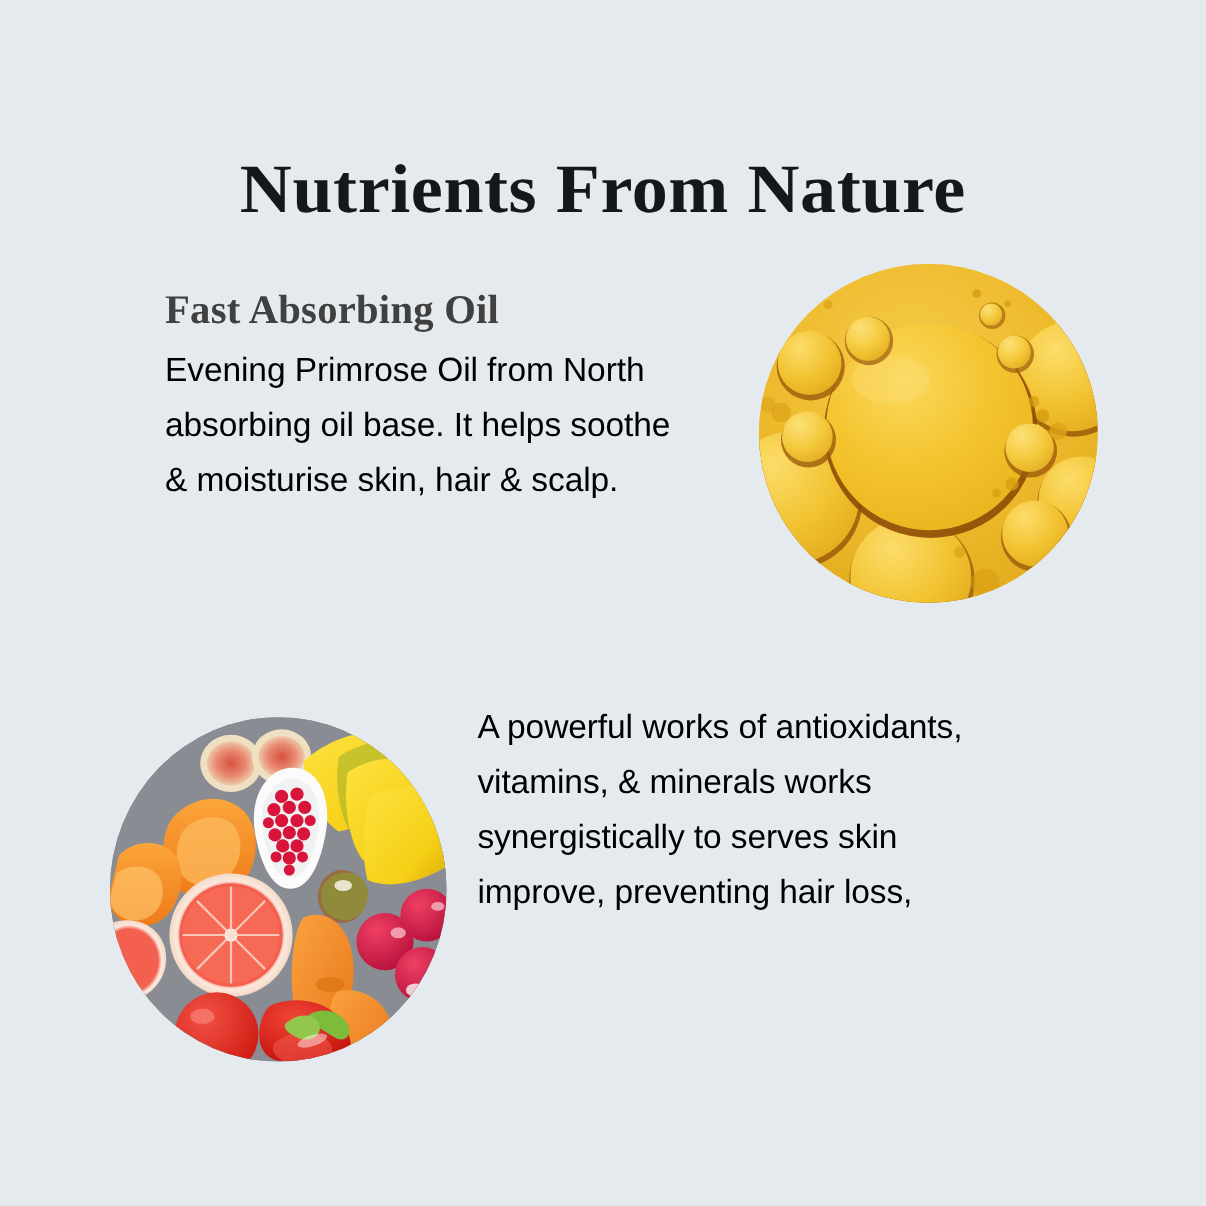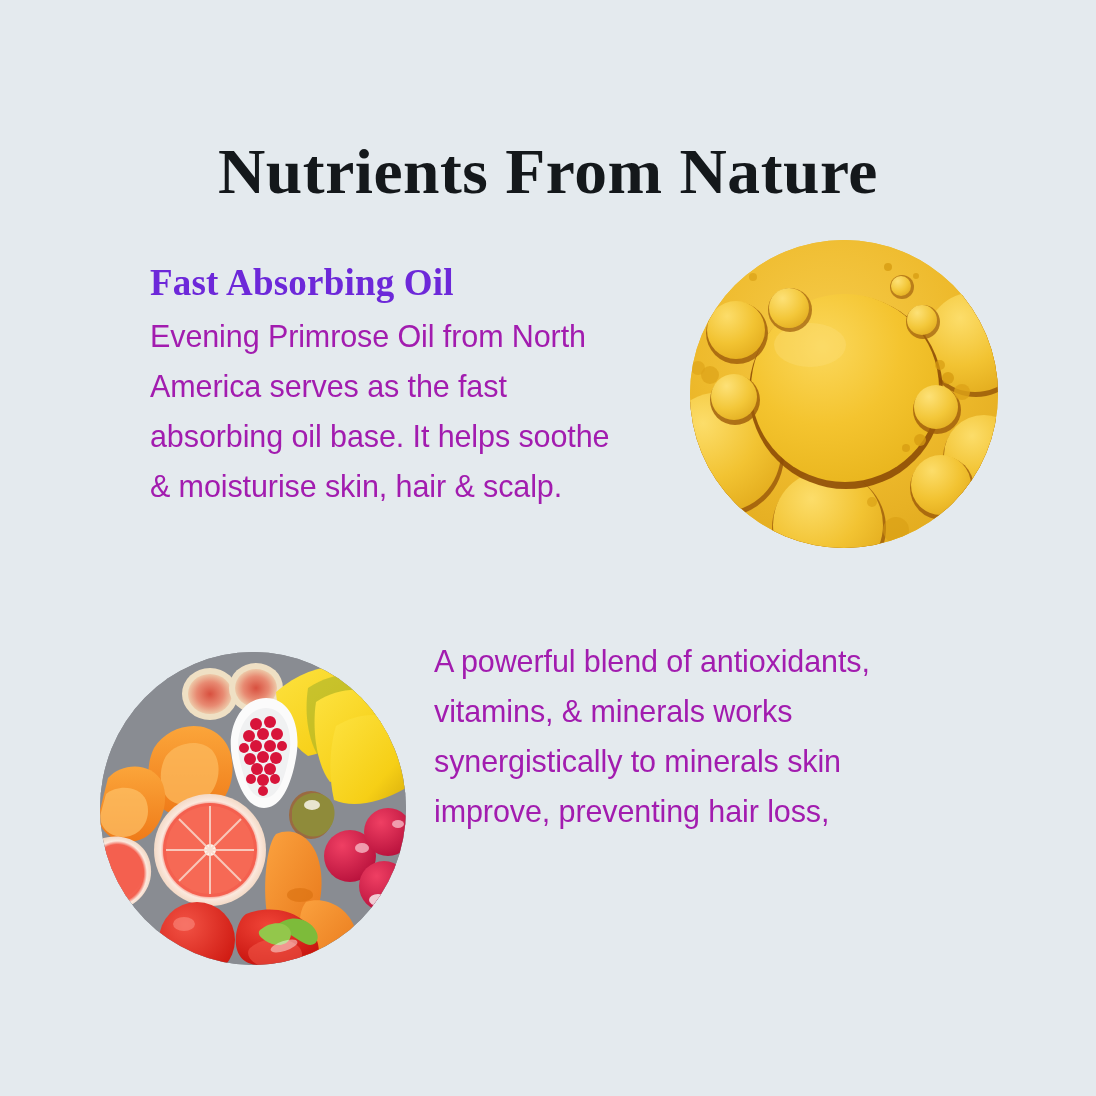--- a/index.html
+++ b/index.html
@@ -50,31 +50,31 @@
     position: absolute;
     left: 434px;
     top: 636px;
     width: 540px;
   }
 
   .feature-heading {
     font-family: "Liberation Serif", "DejaVu Serif", serif;
     font-weight: bold;
     font-size: 37px;
-    color: #6d28d9;
+    color: #404040;
     line-height: 1.15;
     margin: 0 0 6px 0;
     letter-spacing: 0.2px;
   }
 
   .feature-body {
     font-family: "Liberation Sans", sans-serif;
     font-size: 30.5px;
     line-height: 50px;
-    color: #a21caf;
+    color: #000000;
     margin: 0;
     letter-spacing: -0.1px;
   }
   .feature-body .ln { display: block; white-space: pre; }
 
   
   .circle-img {
     position: absolute;
     border-radius: 50%;
     overflow: hidden;
@@ -103,21 +103,20 @@
 <body>
 
 <div class="page">
 
   <h1 class="page-title">Nutrients From Nature</h1>
 
   <div class="section-one-text">
     <div class="feature-heading">Fast Absorbing Oil</div>
     <div class="feature-body">
       <span class="ln">Evening Primrose Oil from North</span>
-      <span class="ln">America serves as the fast</span>
       <span class="ln">absorbing oil base. It helps soothe</span>
       <span class="ln">&amp; moisturise skin, hair &amp; scalp.</span>
     </div>
   </div>
 
   <div class="circle-img" id="oil-circle">
     <svg viewBox="0 0 308 308" preserveAspectRatio="xMidYMid slice" aria-hidden="true">
       <defs>
         <radialGradient id="oilBg" cx="45%" cy="32%" r="78%">
           <stop offset="0%" stop-color="#f6cb4a"></stop>
@@ -347,20 +346,20 @@
       <path d="M146 262 C176 250 212 262 218 292 C224 320 200 313 160 313 C126 313 134 270 146 262 Z" fill="url(#pepperG)"></path>
       <path d="M150 296 C164 284 186 284 198 294 C206 302 202 313 188 313 L158 313 C148 308 146 300 150 296 Z" fill="#f2594a" opacity="0.55"></path>
       <path d="M176 274 C190 262 206 266 214 276 C222 286 216 296 206 292 C198 288 190 282 176 274 Z" fill="#7dbb3a"></path>
       <path d="M160 278 C172 268 186 270 190 278 C194 288 184 296 172 292 C162 288 156 282 160 278 Z" fill="#93c74b"></path>
       <ellipse cx="184" cy="294" rx="14" ry="5" fill="#ffffff" opacity="0.45" transform="rotate(-18 184 294)"></ellipse>
     </svg>
   </div>
 
   <div class="section-two-text">
     <div class="feature-body">
-      <span class="ln">A powerful blend of antioxidants,</span>
+      <span class="ln">A powerful works of antioxidants,</span>
       <span class="ln">vitamins, &amp; minerals works</span>
-      <span class="ln">synergistically to minerals skin</span>
+      <span class="ln">synergistically to serves skin</span>
       <span class="ln">improve, preventing hair loss,</span>
     </div>
   </div>
 
 </div>
 
 </body></html>

